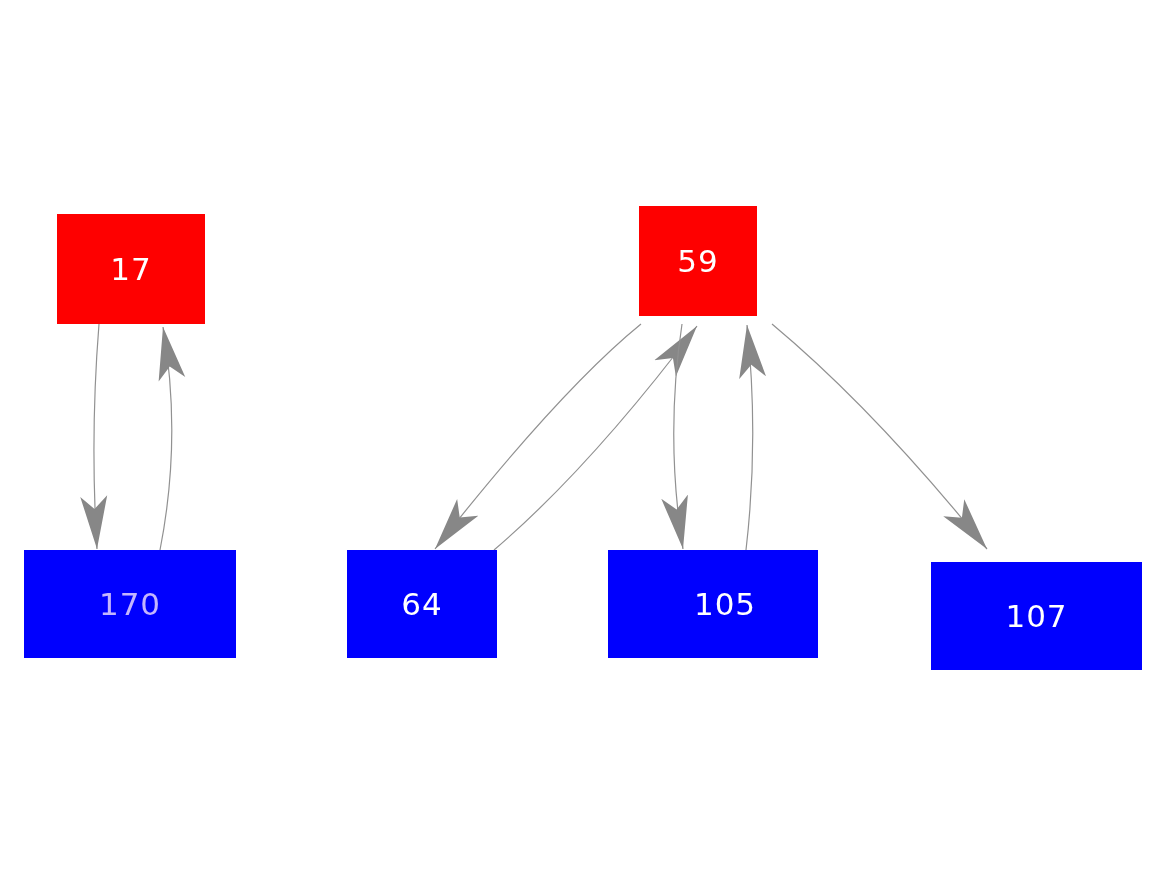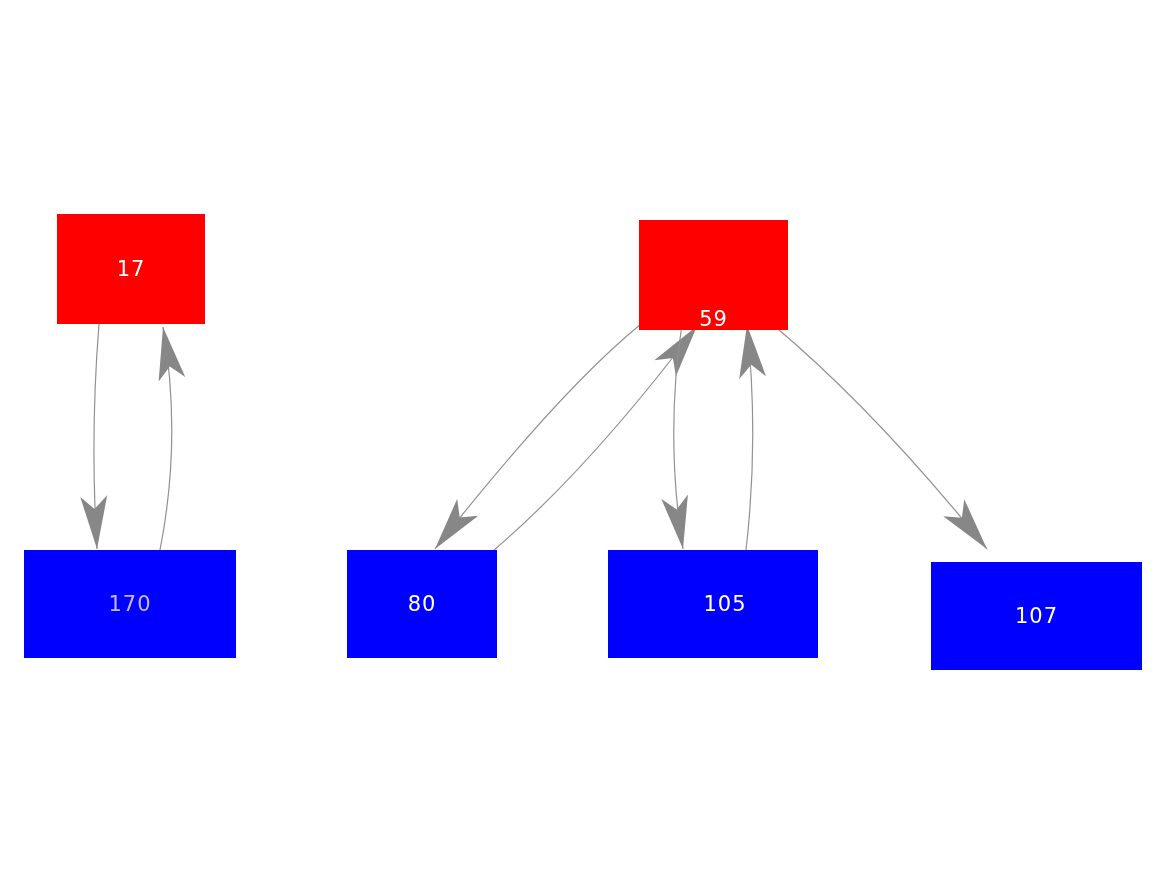--- a/index.html
+++ b/index.html
@@ -24,21 +24,21 @@
   }
   .node {
     position: absolute;
     display: flex;
     align-items: center;
     justify-content: center;
     box-sizing: border-box;
   }
   .node span {
     color: #ffffff;
-    font-size: 21px;
+    font-size: 31px;
     line-height: 1;
     letter-spacing: 1px;
     user-select: none;
   }
 </style>
 </head>
 <body>
 
 <div class="canvas" id="canvas" style="width: 1167px; height: 875px; background: rgb(255, 255, 255);">
 
@@ -53,28 +53,28 @@
       <path d="M641,324 Q560,390 435,549" fill="none" stroke="#919191" stroke-width="1.2" marker-end="url(#arrowhead)"></path>
       <path d="M494,550 Q590,468 697,326" fill="none" stroke="#919191" stroke-width="1.2" marker-end="url(#arrowhead)"></path>
       <path d="M682,324 Q665,437 683,549" fill="none" stroke="#919191" stroke-width="1.2" marker-end="url(#arrowhead)"></path>
       <path d="M746,550 Q759,438 747,325" fill="none" stroke="#919191" stroke-width="1.2" marker-end="url(#arrowhead)"></path>
       <path d="M772,324 Q875,410 987,549" fill="none" stroke="#919191" stroke-width="1.2" marker-end="url(#arrowhead)"></path>
     </svg>
 
   <div class="node" style="left: 57px; top: 214px; width: 148px; height: 110px; background: rgb(254, 0, 0);">
     <span style="color: rgb(255, 255, 255);">17</span>
   </div>
-  <div class="node" style="left: 639px; top: 220px; width: 149px; height: 110px; background: rgb(254, 0, 0); align-items: flex-end;">
+  <div class="node" style="left: 639px; top: 206px; width: 118px; height: 110px; background: rgb(254, 0, 0);">
     <span style="color: rgb(255, 255, 255);">59</span>
   </div>
   <div class="node" style="left: 24px; top: 550px; width: 212px; height: 108px; background: rgb(0, 0, 254);">
     <span style="color: #c4b5fd;">170</span>
   </div>
   <div class="node" style="left: 347px; top: 550px; width: 150px; height: 108px; background: rgb(0, 0, 254);">
-    <span style="color: rgb(255, 255, 255);">80</span>
+    <span style="color: rgb(255, 255, 255);">64</span>
   </div>
   <div class="node" style="left: 608px; top: 550px; width: 210px; height: 108px; background: rgb(0, 0, 254);">
     <span style="color: rgb(255, 255, 255); margin-left: 24px;">105</span>
   </div>
   <div class="node" style="left: 931px; top: 550px; width: 211px; height: 108px; background: rgb(0, 0, 254); margin-top: 12px;">
     <span style="color: rgb(255, 255, 255);">107</span>
   </div>
 
 </div>
 

